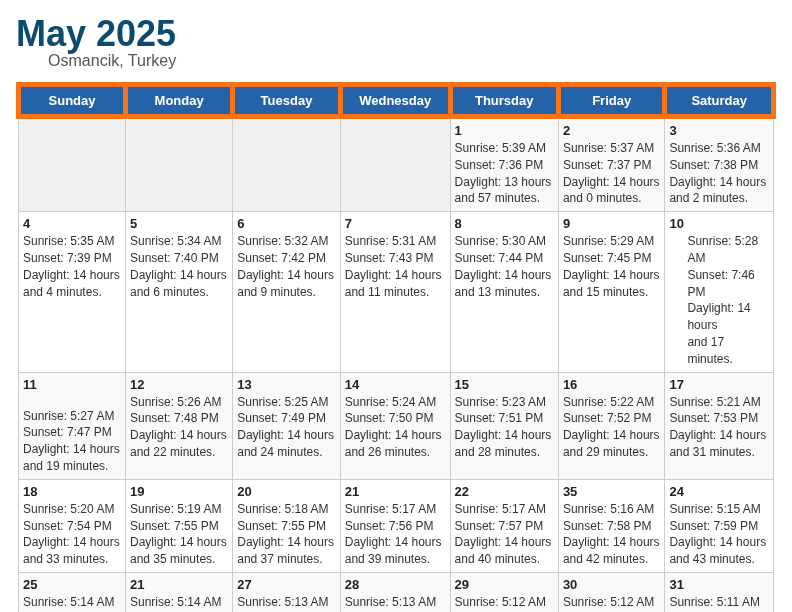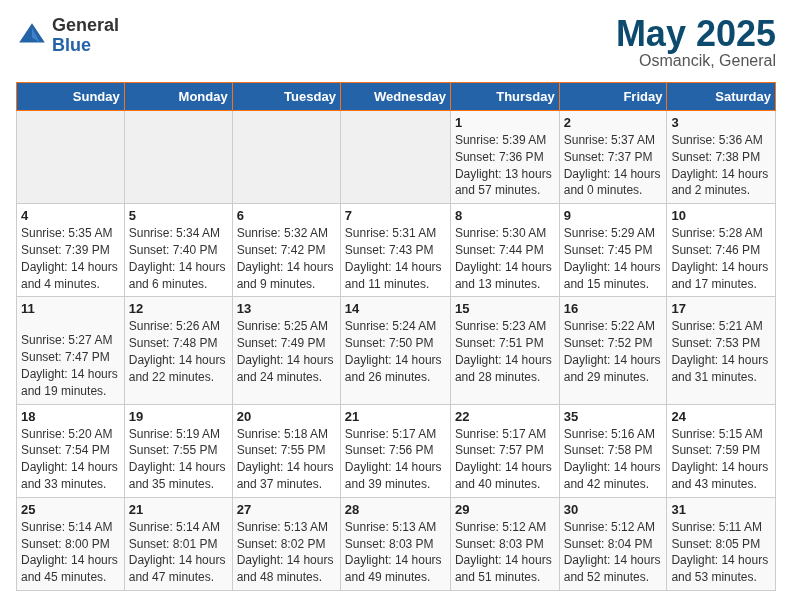--- a/index.html
+++ b/index.html
@@ -55,24 +55,24 @@
     }
     table {
       width: 100%;
       border-collapse: collapse;
       font-size: 11px;
     }
     thead th {
       background-color: #2563a8;
       color: #fff;
       padding: 6px 4px;
-      text-align: right;
+      text-align: center;
       font-size: 13px;
       font-weight: bold;
-      border: 1px solid #f97316;
+      border: 5px solid #f97316;
     }
     tbody td {
       border: 1px solid #ccc;
       vertical-align: top;
       padding: 4px 4px;
       width: 113px;
       min-height: 80px;
       background: #fff;
     }
     tbody tr:nth-child(odd) td {
@@ -91,33 +91,23 @@
       line-height: 1.4;
     }
     .empty-cell {
       background: #f0f0f0 !important;
     }
   </style>
 </head>
 <body>
 
 <div class="header">
-  <div class="logo">
-    <svg class="logo-icon" viewBox="0 0 40 40">
-      <polygon points="20,4 36,28 4,28" fill="#2563a8"></polygon>
-      <polygon points="20,10 30,28 20,22" fill="#4a90d9" opacity="0.7"></polygon>
-    </svg>
-    <div class="logo-text">
-      <span class="logo-general">General</span>
-      <span class="logo-blue">Blue</span>
-    </div>
-  </div>
   <div class="title-block">
     <div class="month-year">May 2025</div>
-    <div class="subtitle">Osmancik, General</div>
+    <div class="subtitle">Osmancik, Turkey</div>
   </div>
 </div>
 
 <table>
   <thead>
     <tr>
     <th>Sunday</th>
         <th>Monday</th>
         <th>Tuesday</th>
         <th>Wednesday</th>
@@ -192,21 +182,21 @@
         </td>
         <td>
           <span class="day-number">9</span>
           <div class="day-info" style="white-space: pre-line;">Sunrise: 5:29 AM
 Sunset: 7:45 PM
 Daylight: 14 hours
 and 15 minutes.</div>
         </td>
         <td>
           <span class="day-number">10</span>
-          <div class="day-info" style="white-space: pre-line;">Sunrise: 5:28 AM
+          <div class="day-info" style="white-space: pre-line; margin-left: 18px;">Sunrise: 5:28 AM
 Sunset: 7:46 PM
 Daylight: 14 hours
 and 17 minutes.</div>
         </td>
       </tr>
       <tr>
         <td>
           <span class="day-number">11</span>
           <div class="day-info" style="white-space: pre-line; margin-top: 16px;">Sunrise: 5:27 AM
 Sunset: 7:47 PM

